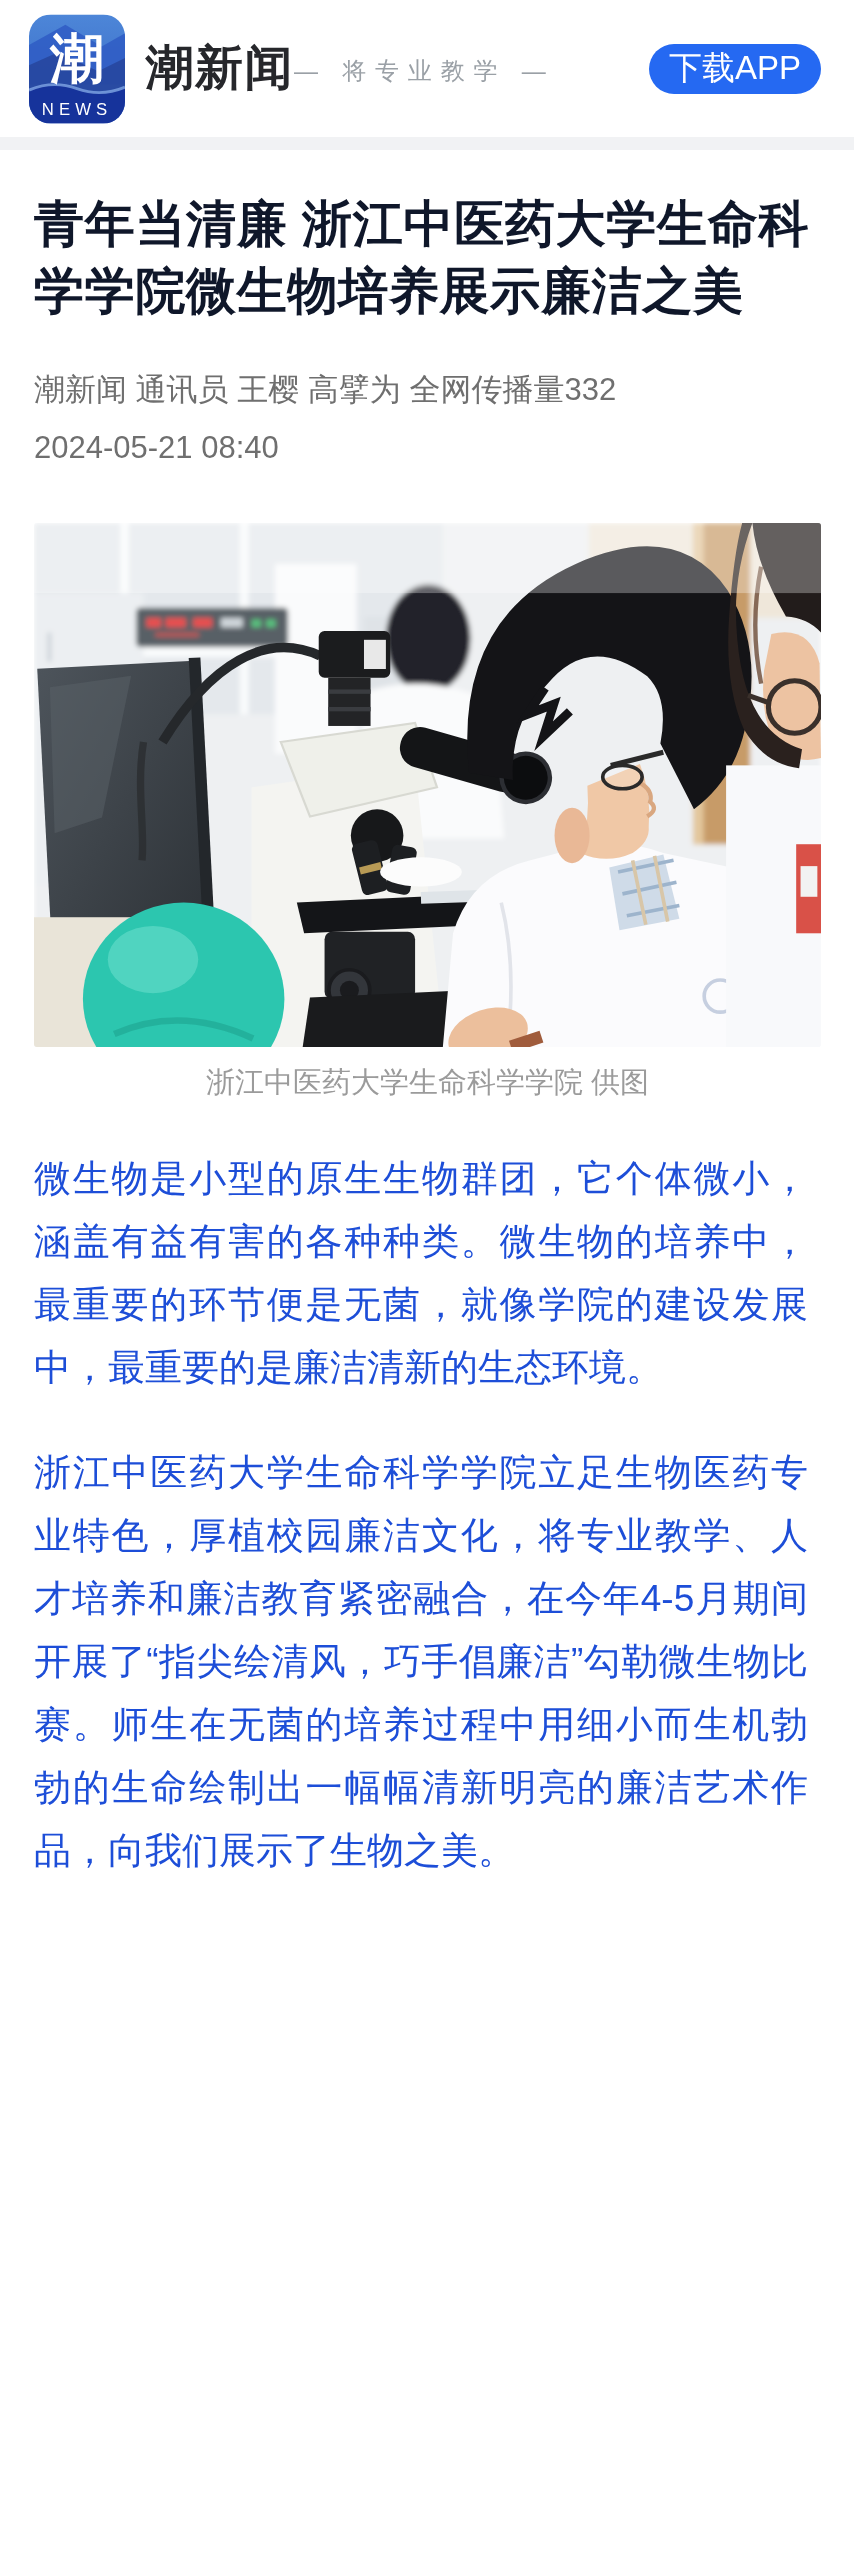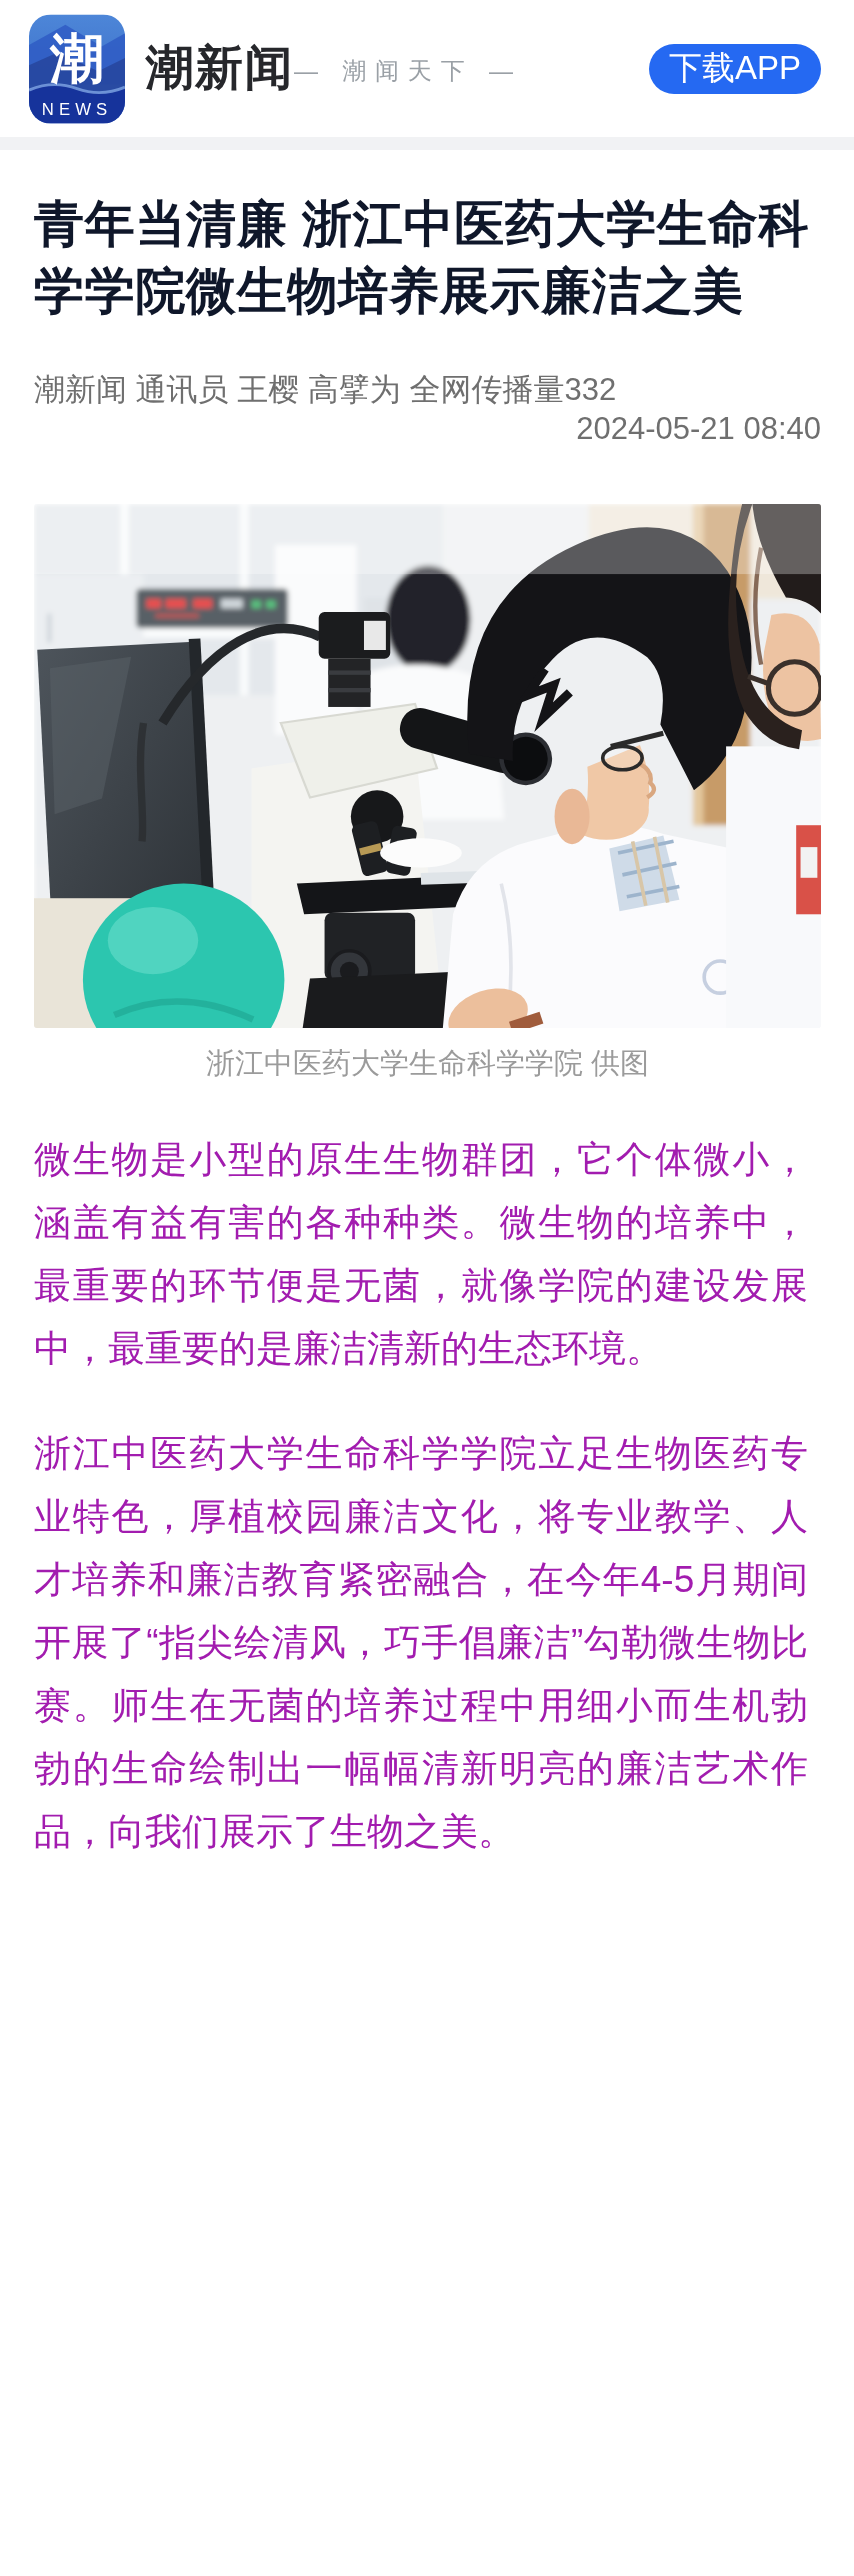--- a/index.html
+++ b/index.html
@@ -21,27 +21,27 @@
     display:flex; align-items:center; justify-content:center; cursor:pointer;
   }
   .section-divider { height:13px; background:#f1f2f4; }
   
   .article { padding:0 34px 44px 34px; }
   .article-title {
     margin-top:41px; font-size:50px; line-height:1.34; font-weight:700;
     color:#0f172a; letter-spacing:0.7px;
   }
   .article-byline { margin-top:44px; font-size:31px; color:#6f6f6f; }
-  .article-date { font-size:31px; color:#6f6f6f;text-align:right; }
+  .article-date { margin-top:19px; font-size:31px; color:#6f6f6f; }
   figure.photo-block { margin:57px 0 0 0; }
   .photo-svg { width:100%; height:auto; display:block; border-radius:2.9px; }
   figcaption { margin-top:14.6px; text-align:center; font-size:29px; color:#9b9b9b; line-height:1.4; }
   .body-text { margin-top:45px; }
   .body-text p {
-    font-size:37px; line-height:63px; color:#a21caf;
+    font-size:37px; line-height:63px; color:#1d4ed8;
     text-align:justify; text-justify:inter-ideograph; margin:0 13px 42px 0;
   }
   .body-text p:last-child { margin-bottom:0; }
 </style>
 </head>
 <body>
 
 <header class="header">
   <svg class="logo-icon" viewBox="0 0 132 150" role="img">
     <defs>
@@ -58,21 +58,21 @@
       <polygon points="0,42 50,14 100,44 132,26 132,96 0,96" fill="#2F5CC4" opacity="0.85"></polygon>
       <polygon points="0,70 40,52 95,78 132,60 132,110 0,110" fill="#27479F" opacity="0.9"></polygon>
       <path d="M0,104 Q33,90 66,102 Q99,114 132,100 L132,150 L0,150 Z" fill="#16339B"></path>
       <path d="M0,104 Q33,90 66,102 Q99,114 132,100" fill="none" stroke="#7FA5E4" stroke-width="4" opacity="0.8"></path>
       <text x="66" y="86" text-anchor="middle" font-size="74" font-weight="bold" fill="#ffffff" font-family="'DejaVu Sans',sans-serif">潮</text>
       <text x="66" y="138" text-anchor="middle" font-size="23" letter-spacing="7" fill="#ffffff" font-family="'Liberation Sans',sans-serif">NEWS</text>
     </g>
   </svg>
   <div class="brand">
     <div class="brand-title">潮新闻</div>
-    <div class="brand-subtitle">— 潮闻天下 —</div>
+    <div class="brand-subtitle">— 将专业教学 —</div>
   </div>
   <button class="download-btn">下载APP</button>
 </header>
 
 <div class="section-divider"></div>
 
 <main class="article">
   <h1 class="article-title">青年当清廉 浙江中医药大学生命科学学院微生物培养展示廉洁之美</h1>
   <div class="article-byline">潮新闻 通讯员 王樱 高擘为 全网传播量332</div>
   <div class="article-date">2024-05-21 08:40</div>

